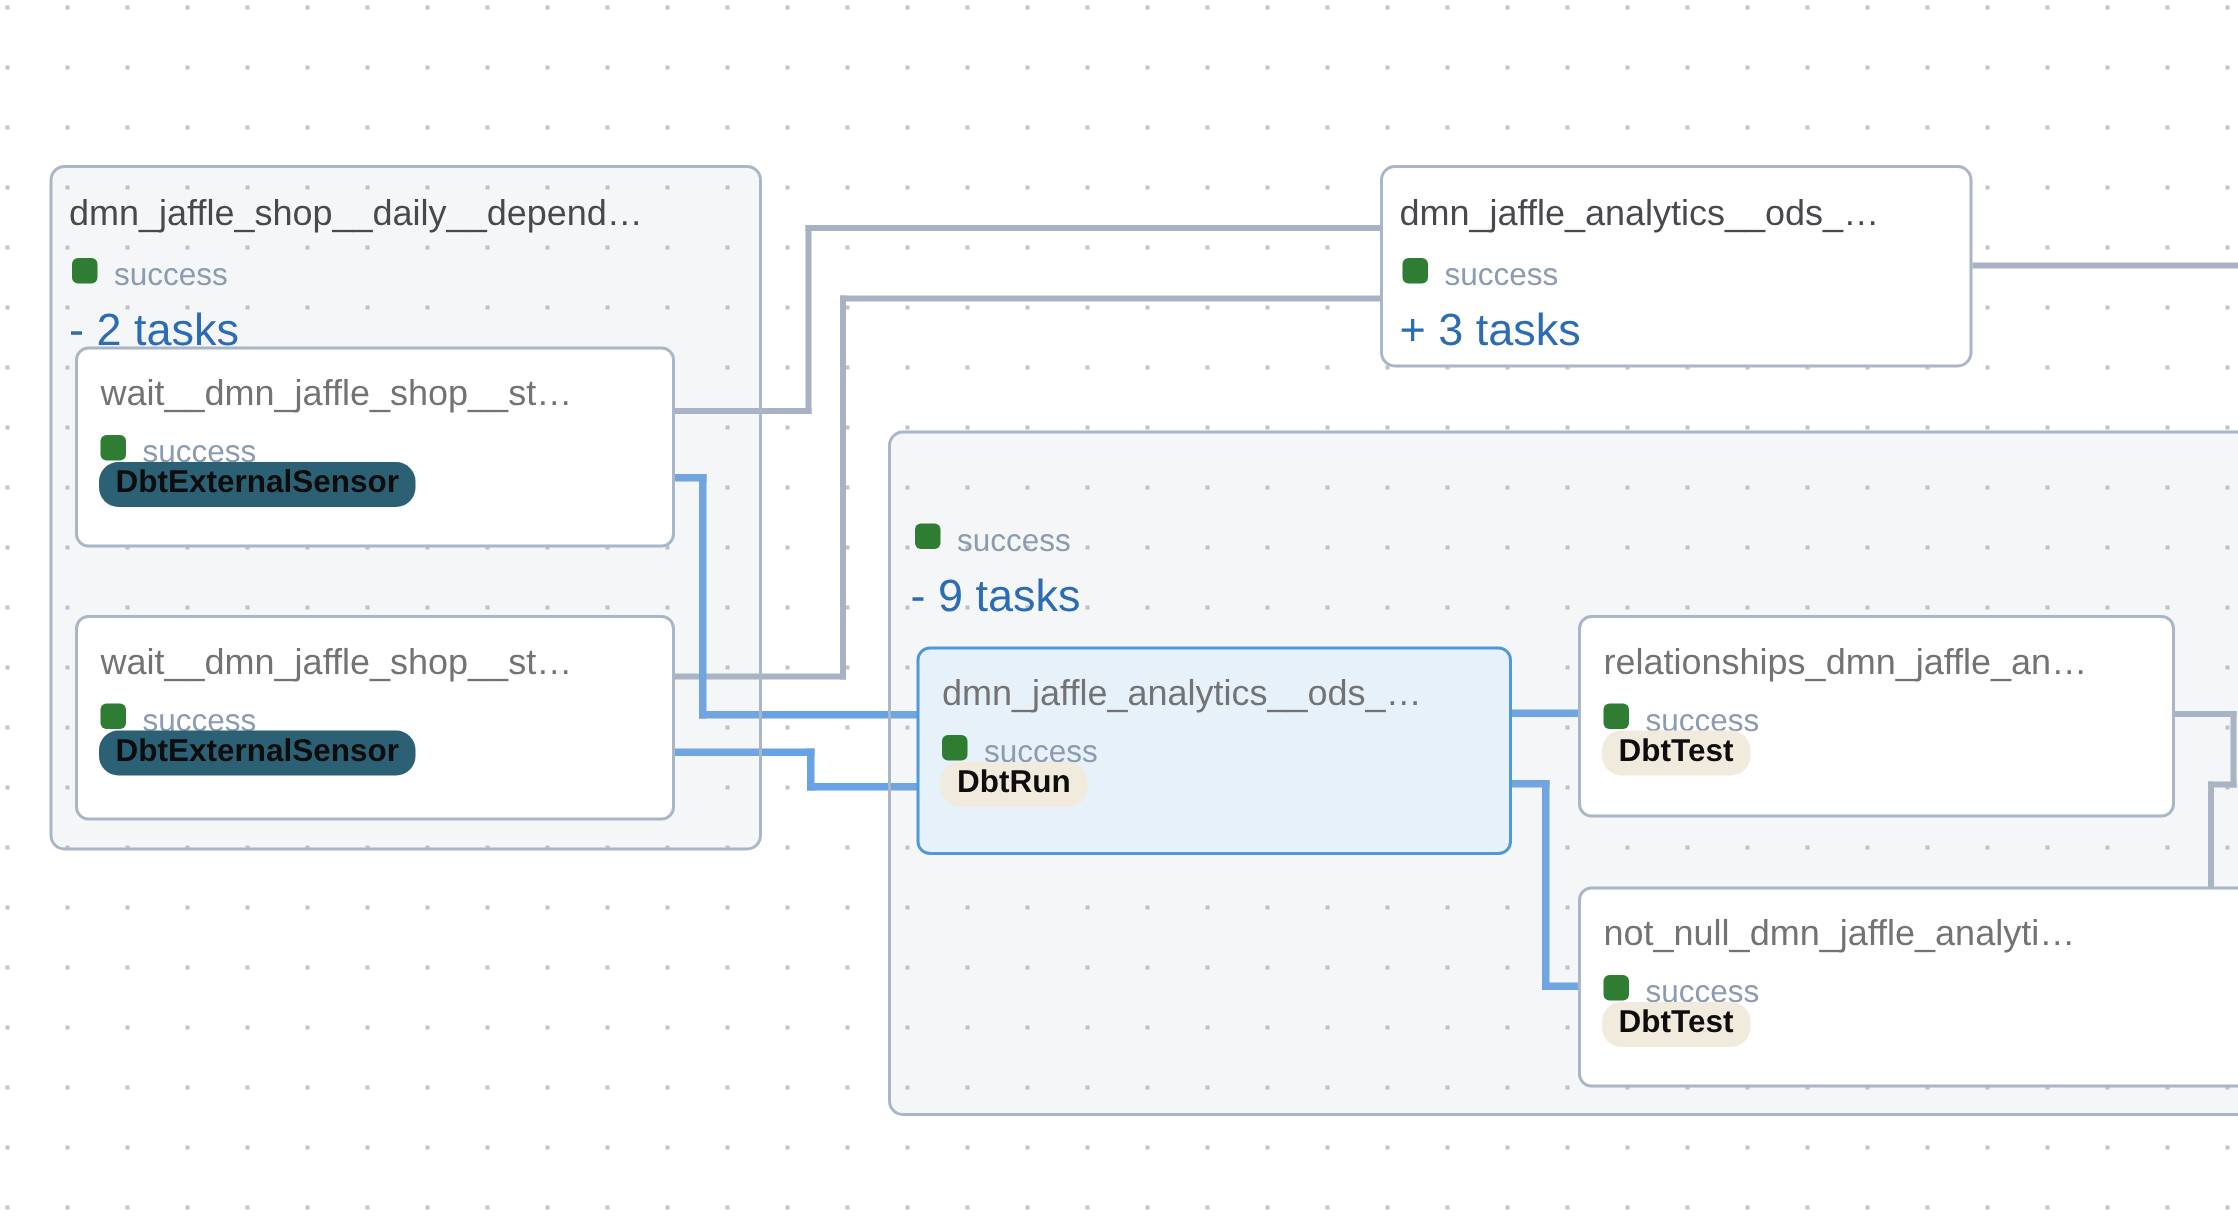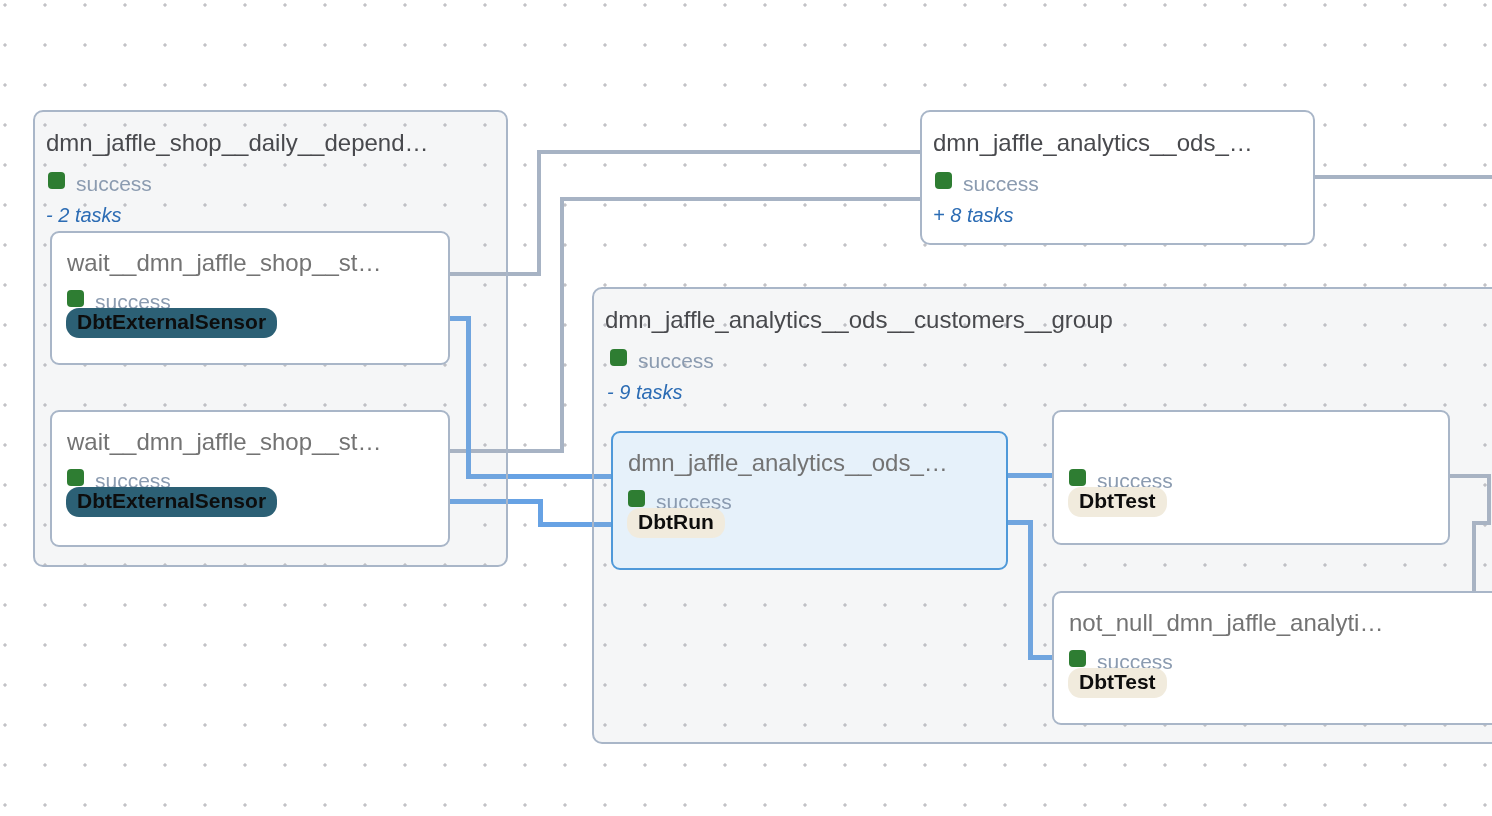--- a/index.html
+++ b/index.html
@@ -23,21 +23,21 @@
   }
   .group.collapsed{background:#ffffff;}
   .g-title{
     position:absolute;left:11px;top:17px;
     font-size:24px;color:#48494d;white-space:nowrap;overflow:hidden;max-width:95%;
   }
   .status-row{position:absolute;display:flex;align-items:flex-start;gap:11px;}
   .sq{width:17px;height:17px;border-radius:4px;background:#2e7d32;flex:0 0 auto;}
   .status-label{font-size:21px;color:#8b9bb0;}
   .tasks-link{
-    position:absolute;font-size:20px;color:#2c6cb4;text-decoration:none;cursor:pointer;white-space:nowrap;font-style:italic;
+    position:absolute;font-size:30px;color:#2c6cb4;text-decoration:none;cursor:pointer;white-space:nowrap;
   }
   .node{
     position:absolute;
     background:#fff;
     border:2px solid #a9b6c8;
     border-radius:9px;
     box-sizing:border-box;
     cursor:pointer;
   }
   .node.selected{background:#e6f1fa;border-color:#4f99d9;}
@@ -116,41 +116,41 @@
       <span class="badge sensor">DbtExternalSensor</span>
     </div>
   </section>
 
   <section class="group collapsed" style="left:920px;top:110px;width:395px;height:135px;">
     <div class="g-title">dmn_jaffle_analytics__ods_…</div>
     <div class="status-row" style="left:13px;top:60px;">
       <span class="sq"></span>
       <span class="status-label">success</span>
     </div>
-    <a class="tasks-link" style="left:11px;top:92px;">+ 8 tasks</a>
+    <a class="tasks-link" style="left:11px;top:92px;">+ 3 tasks</a>
   </section>
 
   <section class="group" style="left:592px;top:287px;width:920px;height:457px;">
-    <div class="g-title">dmn_jaffle_analytics__ods__customers__group</div>
     <div class="status-row" style="left:16px;top:60px;">
       <span class="sq"></span>
       <span class="status-label">success</span>
     </div>
     <a class="tasks-link" style="left:13px;top:92px;">- 9 tasks</a>
 
     <div class="node selected" style="left:17px;top:142px;width:397px;height:139px;">
       <div class="n-title">dmn_jaffle_analytics__ods_…</div>
       <div class="status-row">
         <span class="sq"></span>
         <span class="status-label">success</span>
       </div>
       <span class="badge dbt">DbtRun</span>
     </div>
 
     <div class="node" style="left:458px;top:121px;width:398px;height:135px;">
+      <div class="n-title">relationships_dmn_jaffle_an…</div>
       <div class="status-row">
         <span class="sq"></span>
         <span class="status-label">success</span>
       </div>
       <span class="badge dbt">DbtTest</span>
     </div>
 
     <div class="node" style="left:458px;top:302px;width:462px;height:134px;">
       <div class="n-title">not_null_dmn_jaffle_analyti…</div>
       <div class="status-row">

